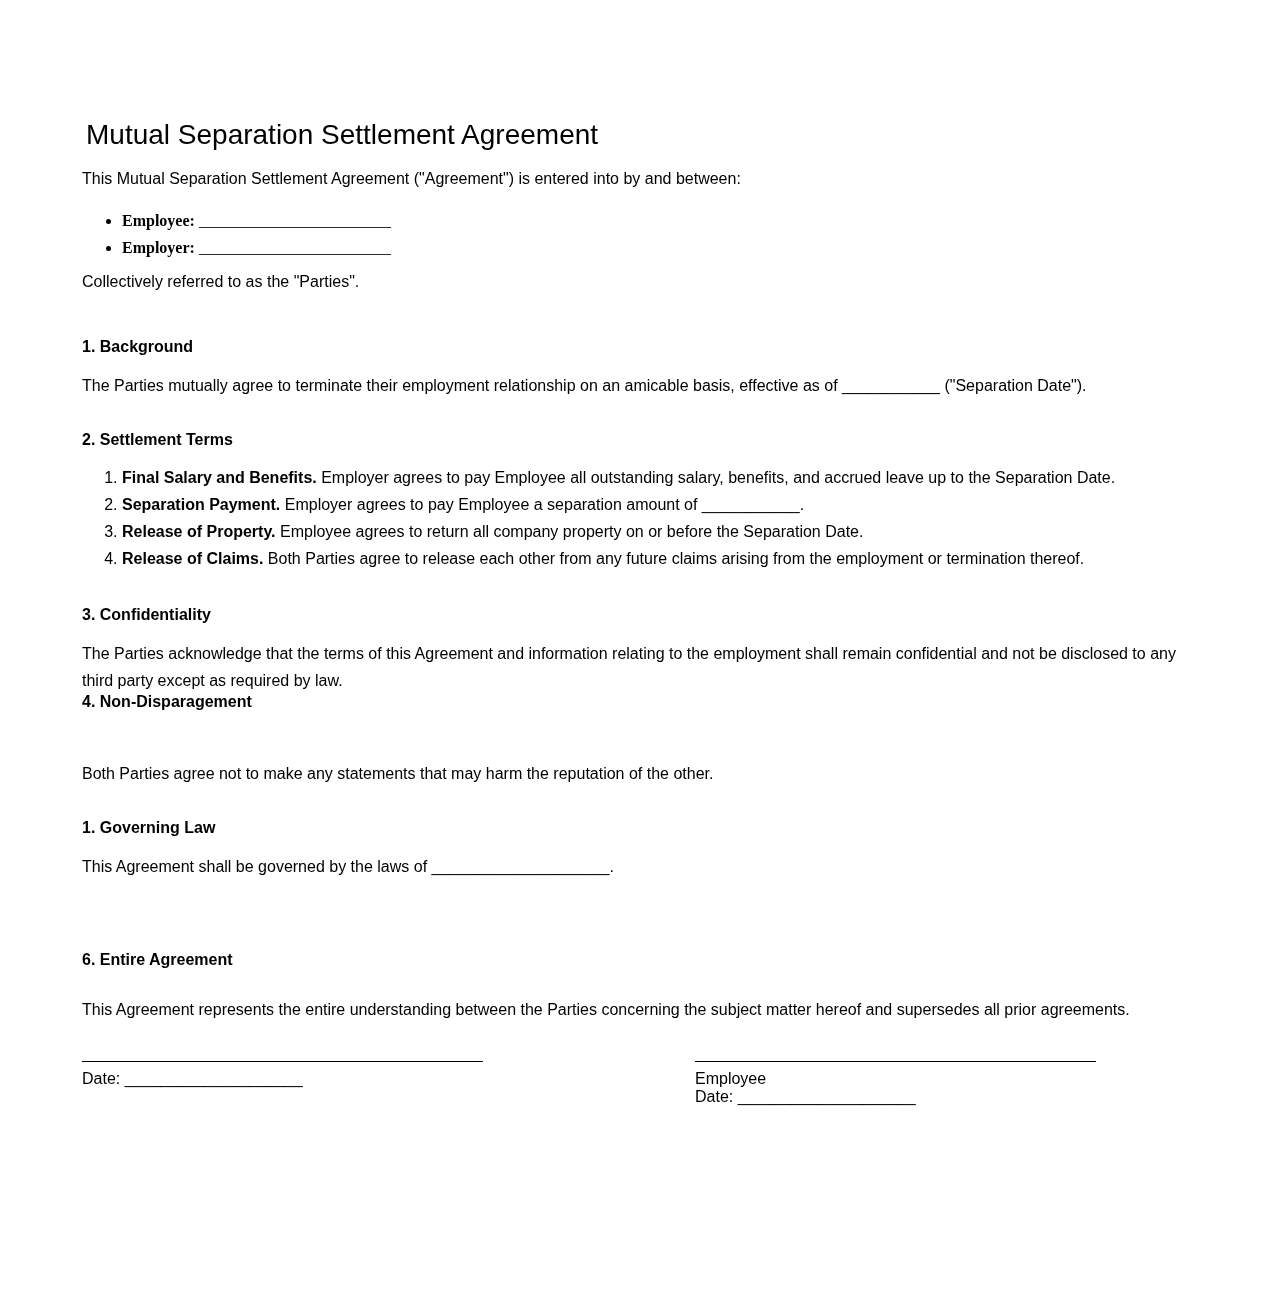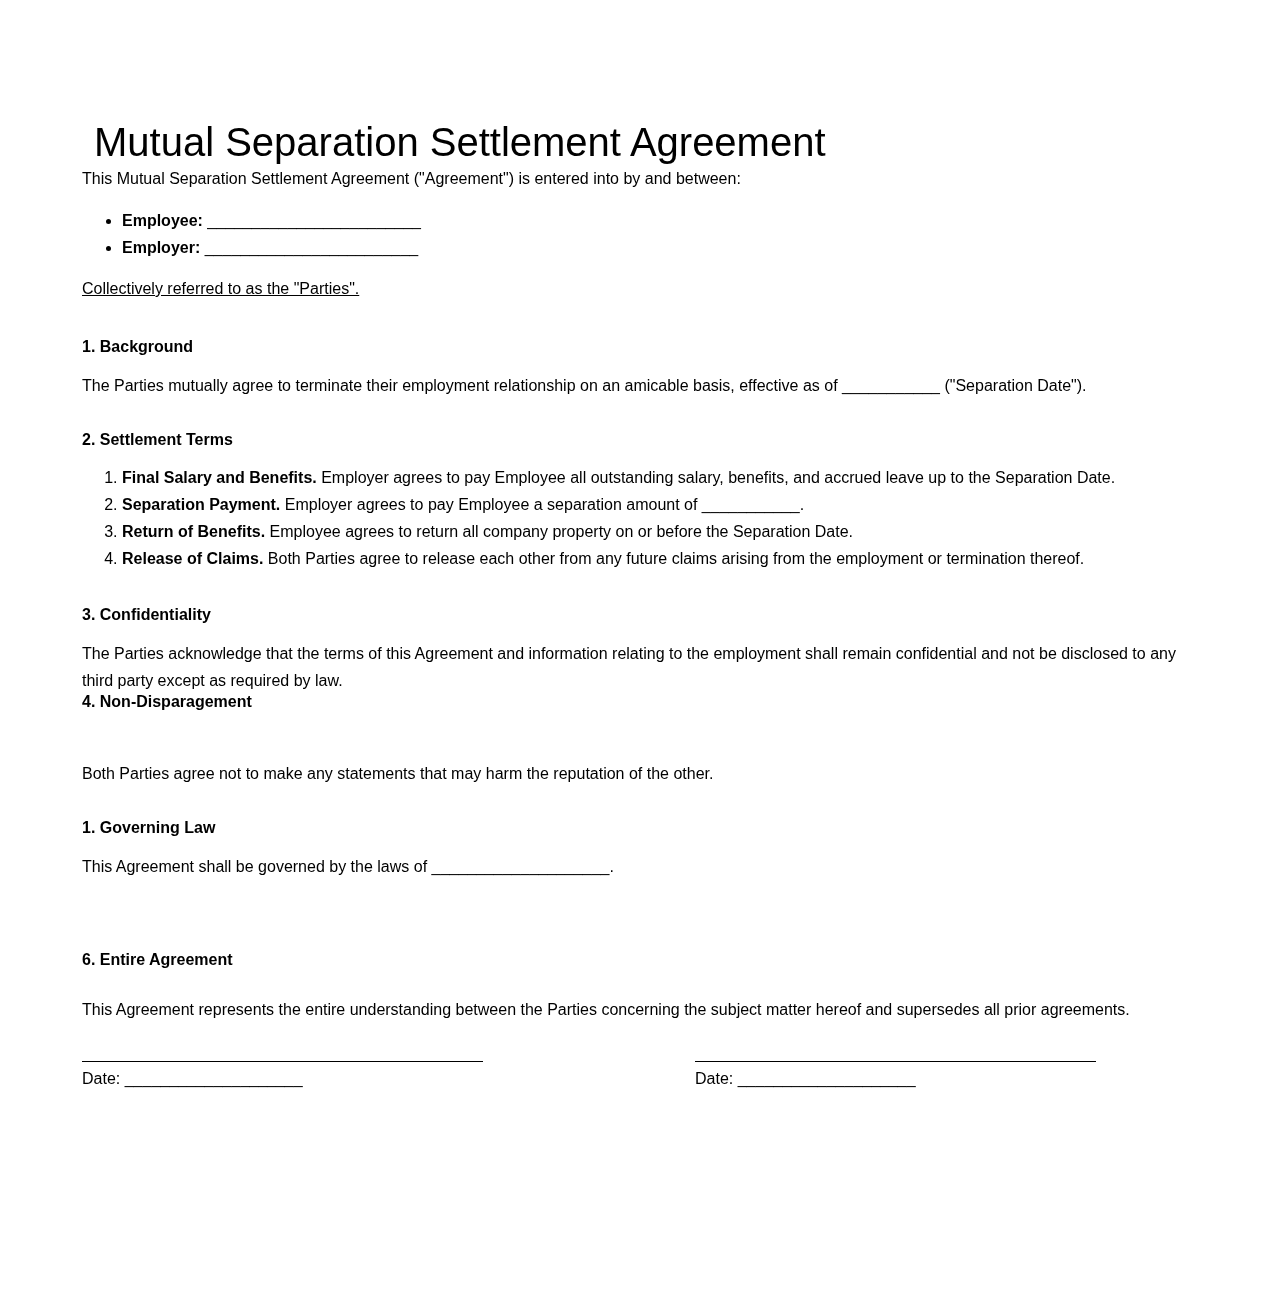--- a/index.html
+++ b/index.html
@@ -6,27 +6,27 @@
   body {
     width: 1278px; height: 1300px;
     font-family: "Liberation Sans", sans-serif;
     color: #000;
     font-size: 16px;
     line-height: 27px;
   }
   .page { position: relative; padding: 0 82px; }
   h1 {
     font-weight: normal;
-    font-size: 40px;
+    font-size: 28px;
     line-height: 37px;
-    margin: 12px;
+    margin: 4px;
     position: absolute; top: 112px; left: 82px;
   }
   .abs { position: absolute; left: 82px; margin: 0; white-space: nowrap; }
-  ul.parties { position: absolute; left: 82px; top: 207px; margin: 0; padding-left: 40px; list-style: disc; }
+  ul.parties { position: absolute; left: 82px; top: 207px; margin: 0; padding-left: 40px; list-style: disc; font-family: Liberation Serif, serif; }
   ul.parties li { line-height: 27px; }
   h3 { font-size: 16px; font-weight: bold; margin: 0; }
   ol.terms { position: absolute; left: 82px; top: 464px; margin: 0; padding-left: 40px; }
   ol.terms li { line-height: 27px; white-space: nowrap; }
   .sig { position: absolute; top: 1052px; width: 401px; line-height: 18px; }
   .sig .line { border-top: 1px solid #000; height: 0; margin-top: 9px; margin-bottom: 8px; }
   .blank { white-space: pre; }
 </style>
 </head>
 <body>
@@ -34,30 +34,30 @@
 <div class="page">
   <h1>Mutual Separation Settlement Agreement</h1>
 
   <p class="abs" style="top:165px;">This Mutual Separation Settlement Agreement ("Agreement") is entered into by and between:</p>
 
   <ul class="parties">
     <li><b>Employee:</b><span class="blank"> ________________________</span></li>
     <li><b>Employer:</b><span class="blank"> ________________________</span></li>
   </ul>
 
-  <p class="abs" style="top:275px;text-decoration:underline;">Collectively referred to as the "Parties".</p>
+  <p class="abs" style="top:268px;">Collectively referred to as the "Parties".</p>
 
   <h3 class="abs" style="top:333px;">1. Background</h3>
   <p class="abs" style="top:372px;">The Parties mutually agree to terminate their employment relationship on an amicable basis, effective as of ___________ ("Separation Date").</p>
 
   <h3 class="abs" style="top:426px;">2. Settlement Terms</h3>
   <ol class="terms">
     <li><b>Final Salary and Benefits.</b><span> Employer agrees to pay Employee all outstanding salary, benefits, and accrued leave up to the Separation Date.</span></li>
     <li><b>Separation Payment.</b><span> Employer agrees to pay Employee a separation amount of ___________.</span></li>
-    <li><b>Return of Benefits.</b><span> Employee agrees to return all company property on or before the Separation Date.</span></li>
+    <li><b>Release of Property.</b><span> Employee agrees to return all company property on or before the Separation Date.</span></li>
     <li><b>Release of Claims.</b><span> Both Parties agree to release each other from any future claims arising from the employment or termination thereof.</span></li>
   </ol>
 
   <h3 class="abs" style="top:601px;">3. Confidentiality</h3>
   <p class="abs" style="top:640px;">The Parties acknowledge that the terms of this Agreement and information relating to the employment shall remain confidential and not be disclosed to any</p>
   <p class="abs" style="top:667px;">third party except as required by law.</p>
 
   <h3 class="abs" style="top:688px;">4. Non-Disparagement</h3>
   <p class="abs" style="top:760px;">Both Parties agree not to make any statements that may harm the reputation of the other.</p>
 
@@ -67,15 +67,16 @@
   <h3 class="abs" style="top:946px;text-align:center;">6. Entire Agreement</h3>
   <p class="abs" style="top:996px;">This Agreement represents the entire understanding between the Parties concerning the subject matter hereof and supersedes all prior agreements.</p>
 
   <div class="sig" style="left:82px;">
     <div class="line"></div>
     <div><span>Date:</span><span class="blank"> ____________________</span></div>
   </div>
 
   <div class="sig" style="left:695px;">
     <div class="line"></div>
+    <div>Employee</div>
     <div><span>Date:</span><span class="blank"> ____________________</span></div>
   </div>
 </div>
 
 </body></html>

